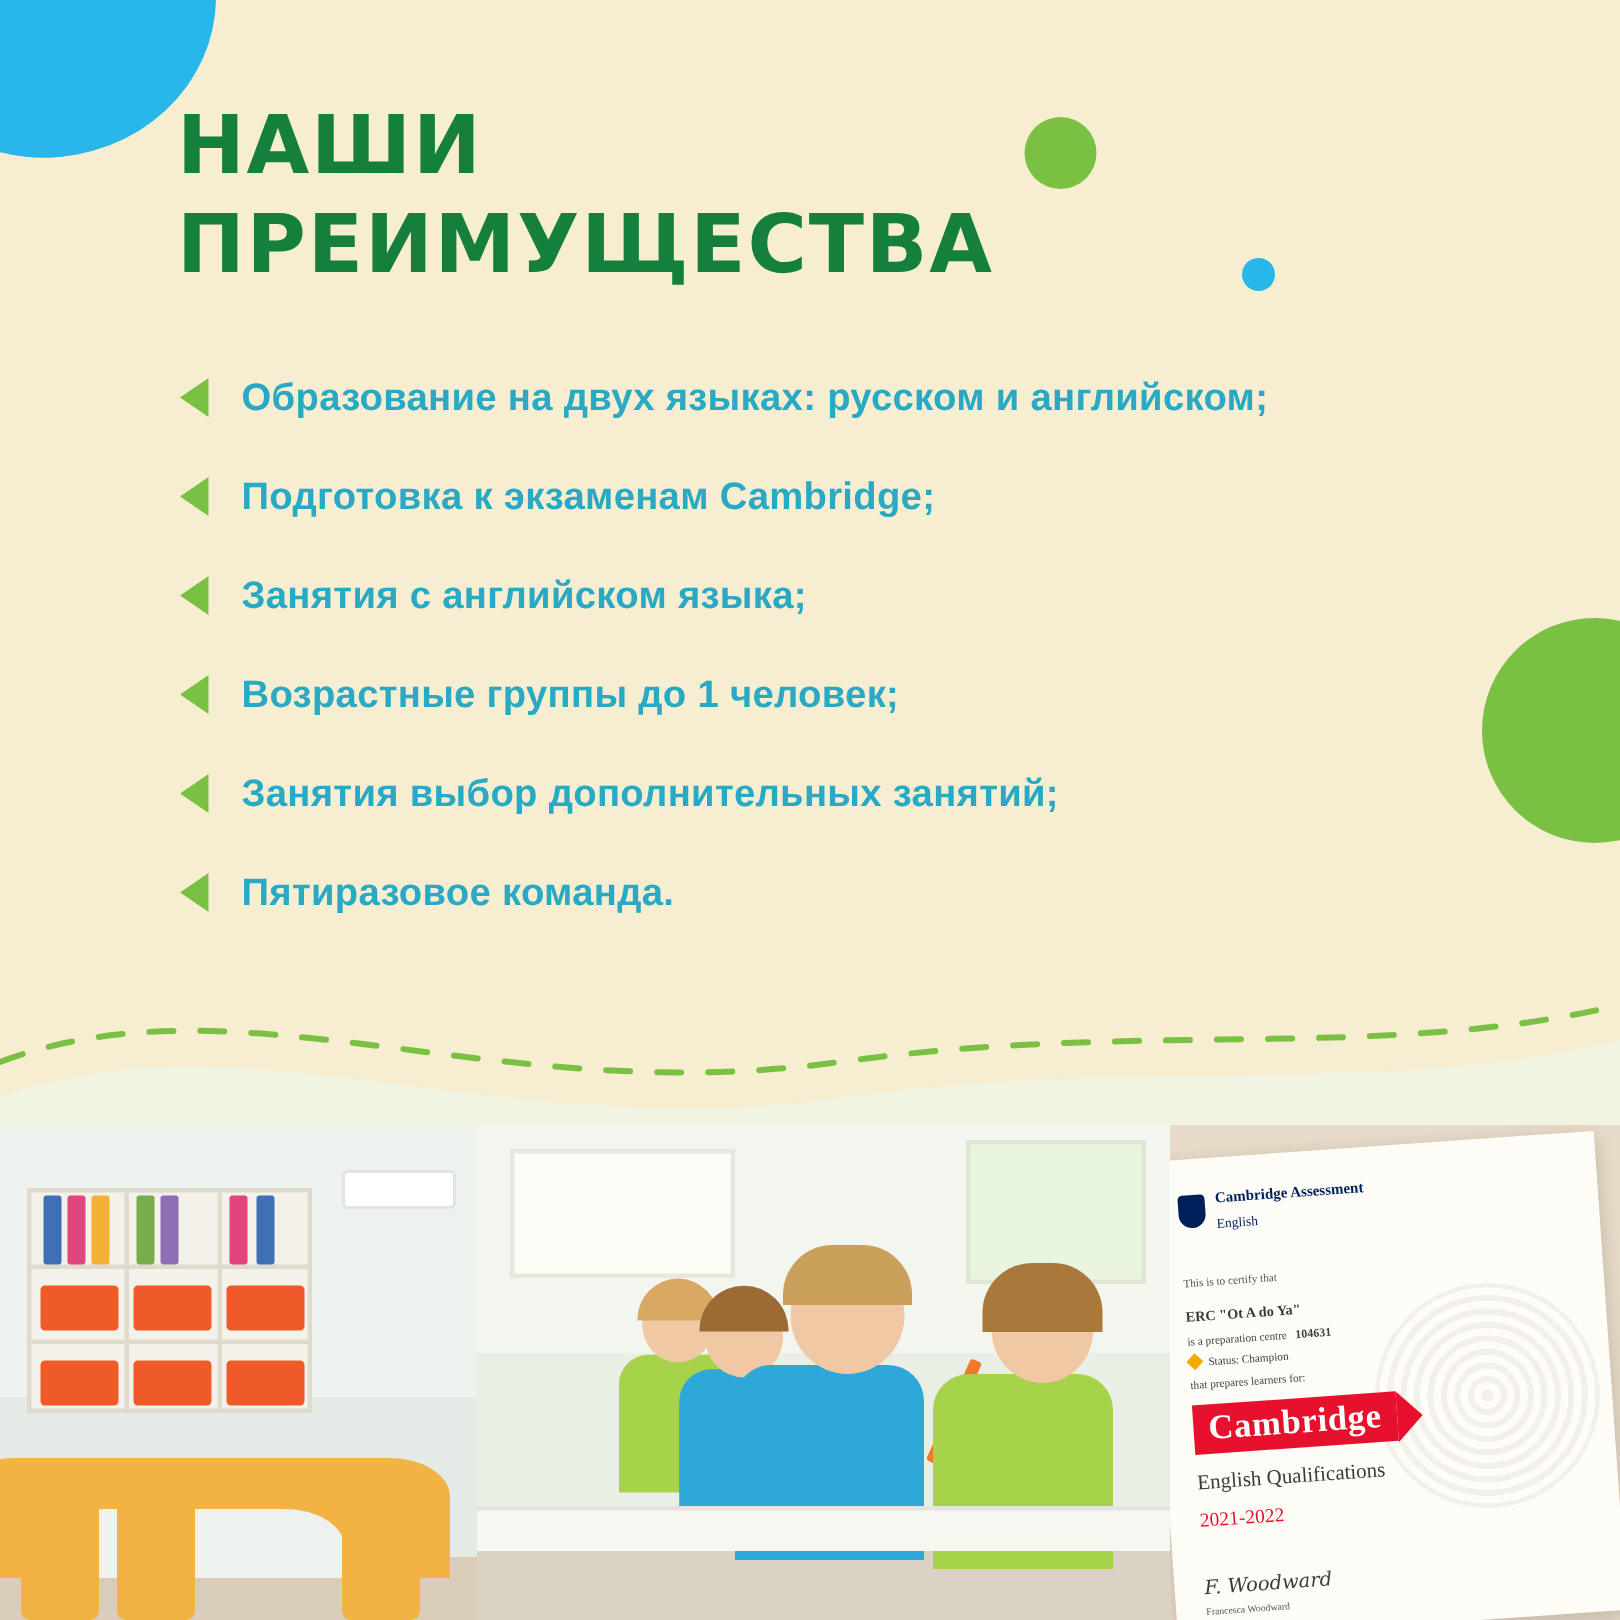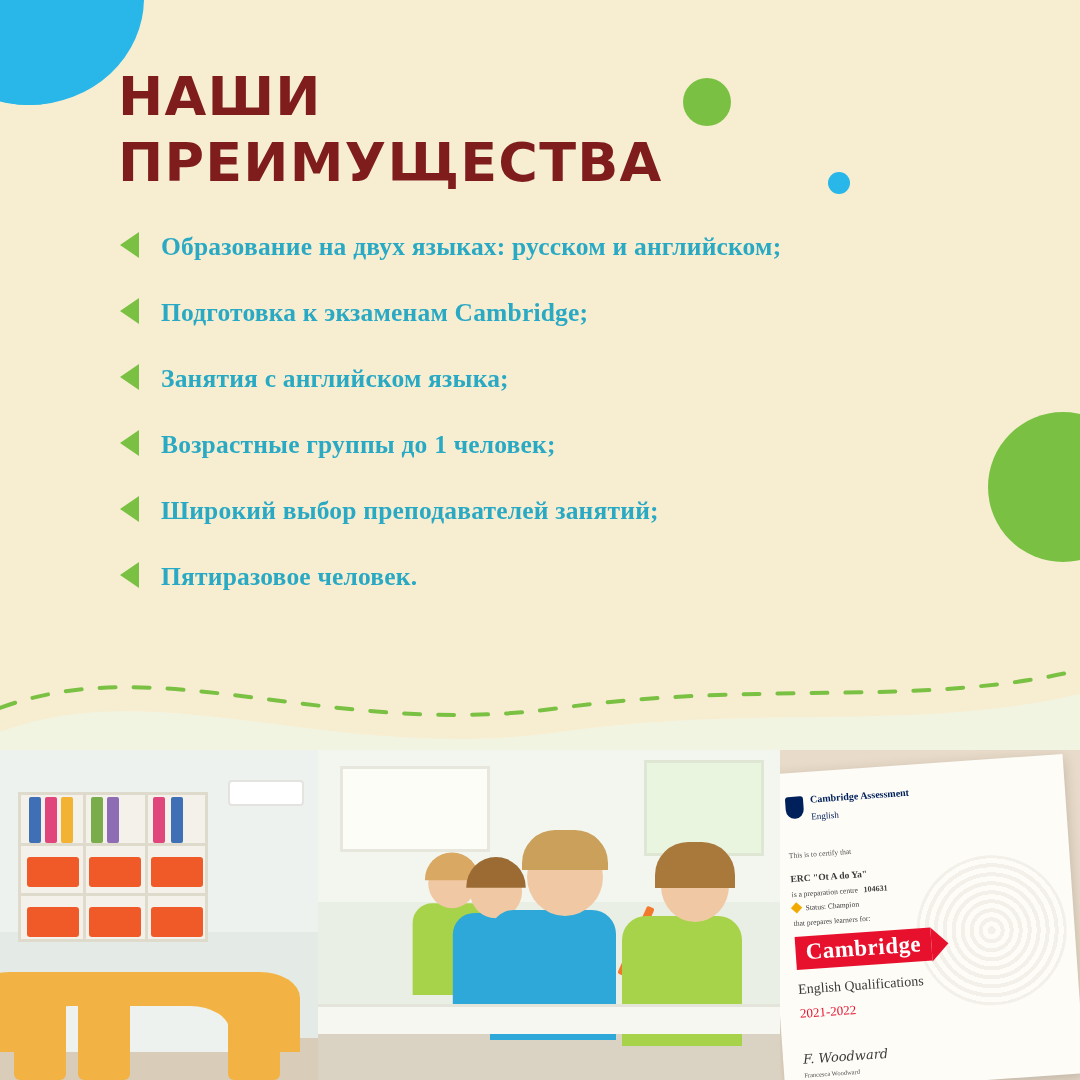--- a/index.html
+++ b/index.html
@@ -46,39 +46,39 @@
 
   
   .logo {
     position: absolute; right: 42px; top: 36px;
     width: 96px; height: 96px;
   }
 
   
   .heading {
     position: absolute; left: 118px; top: 64px;
-    color: #7f1d1d;
+    color: #15803d;
     font-size: 54px;
     line-height: 1.22;
     font-weight: bold;
     letter-spacing: 1.2px;
     text-transform: uppercase;
     font-family: "DejaVu Sans", sans-serif;
     max-width: 560px;
   }
 
   
   .list {
     position: absolute; left: 120px; top: 232px;
     width: 910px;
   }
   .list-item {
     display: flex;
+    align-items: center;
     min-height: 66px;
-    font-family: Liberation Serif, serif;
   }
   .bullet {
     flex: 0 0 auto;
     width: 0; height: 0;
     margin-right: 22px;
     border-top: 13px solid transparent;
     border-bottom: 13px solid transparent;
     border-right: 19px solid #7ac143;
   }
   .item-text {
@@ -211,25 +211,25 @@
     <div class="list-item">
       <span class="bullet"></span>
       <span class="item-text">Занятия с английском языка;</span>
     </div>
     <div class="list-item">
       <span class="bullet"></span>
       <span class="item-text">Возрастные группы до 1 человек;</span>
     </div>
     <div class="list-item">
       <span class="bullet"></span>
-      <span class="item-text">Широкий выбор преподавателей занятий;</span>
-    </div>
-    <div class="list-item">
-      <span class="bullet"></span>
-      <span class="item-text">Пятиразовое человек.</span>
+      <span class="item-text">Занятия выбор дополнительных занятий;</span>
+    </div>
+    <div class="list-item">
+      <span class="bullet"></span>
+      <span class="item-text">Пятиразовое команда.</span>
     </div>
   </div>
 
   <div class="wave-wrap">
     <svg width="1080" height="140" viewBox="0 0 1080 140" aria-hidden="true">
       <path d="M0,96 C160,36 330,128 560,96 C760,68 920,96 1080,58 L1080,140 L0,140 Z" fill="#f2f4e2"></path>
       <path d="M0,72 C160,12 330,104 560,72 C760,44 920,72 1080,34" fill="none" stroke="#7ac143" stroke-width="4" stroke-linecap="round" stroke-dasharray="16 18"></path>
     </svg>
   </div>
 

